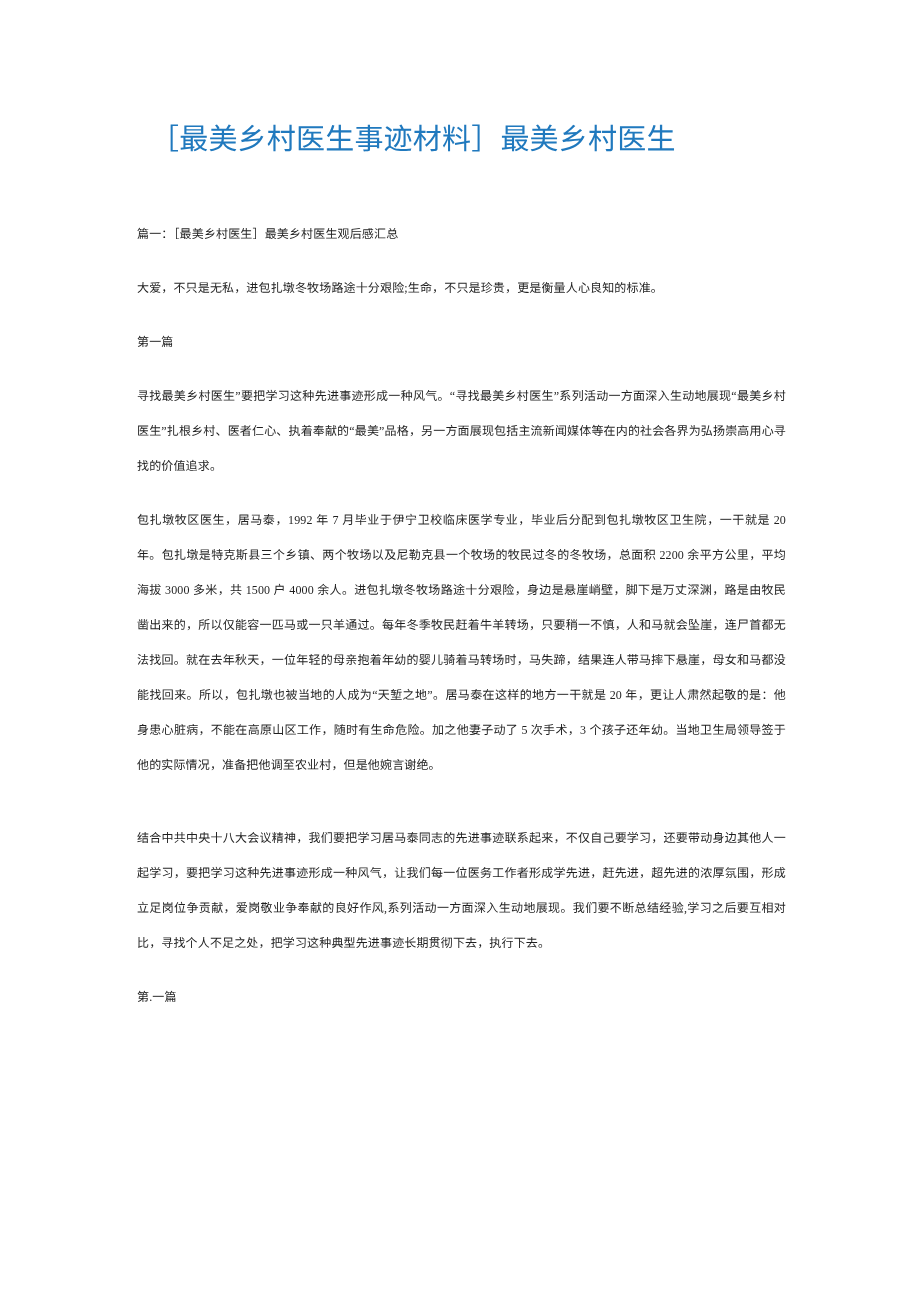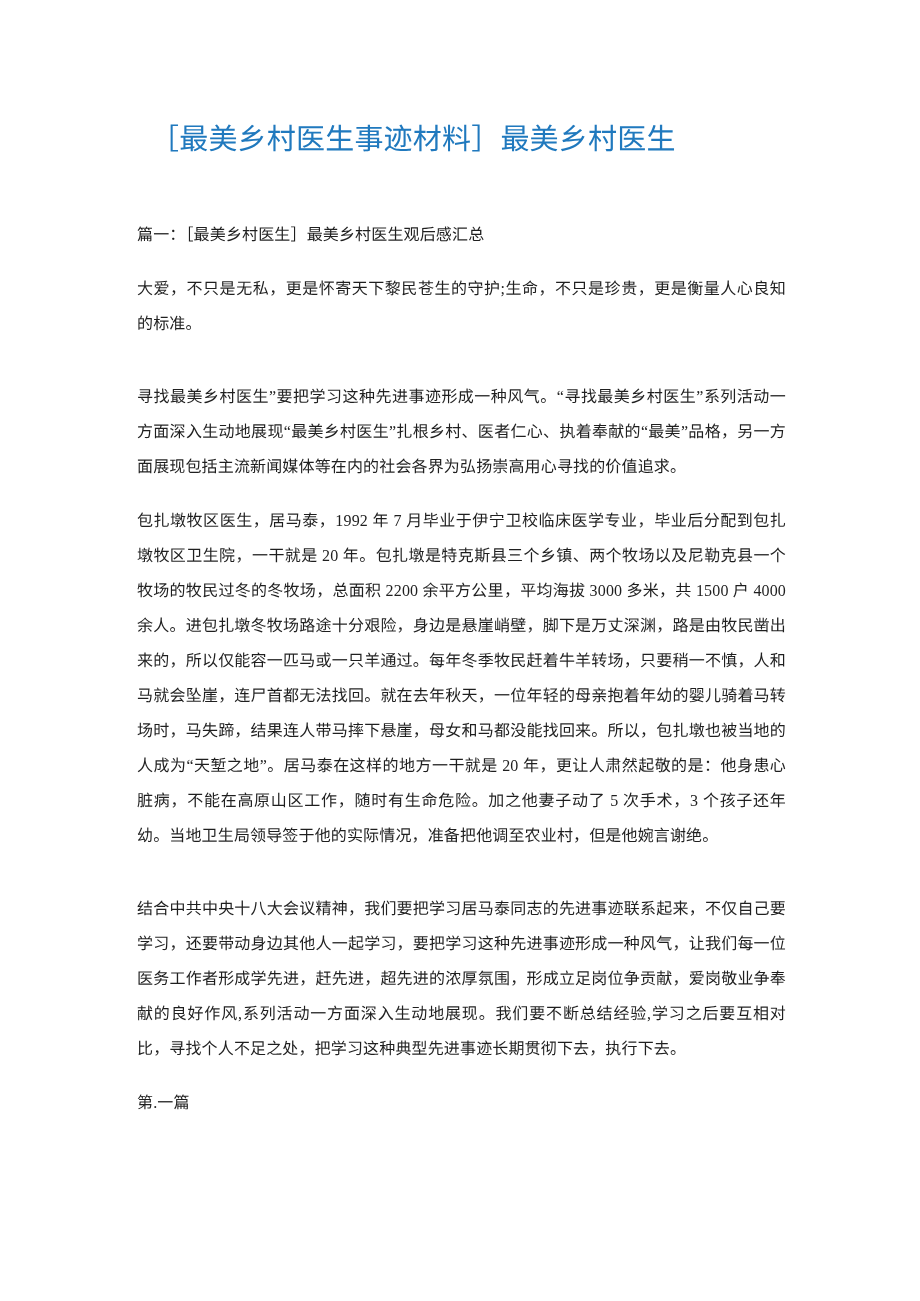--- a/index.html
+++ b/index.html
@@ -39,21 +39,21 @@
     font-weight: normal;
     margin: 0;
     padding: 0;
     padding-top: 117px;
     text-indent: 13px;
     letter-spacing: 0.2px;
     white-space: normal;
   }
 
   .para {
-    font-size: 16px;
+    font-size: 12px;
     line-height: 35px;
     margin: 0;
     padding: 0;
     text-align: justify;
     text-justify: inter-ideograph;
     letter-spacing: 0.15px;
     color: #1f1f1f;
   }
 
   .gap-title-first { height: 56px; }
@@ -65,23 +65,24 @@
 <div class="page">
   <div class="content">
 
     <h1 class="doc-title">［最美乡村医生事迹材料］最美乡村医生</h1>
 
     <div class="gap-title-first"></div>
 
     <p class="para">篇一：［最美乡村医生］最美乡村医生观后感汇总</p>
     <div class="gap"></div>
 
-    <p class="para">大爱，不只是无私，更是怀寄天下黎民苍生的守护;生命，不只是珍贵，更是衡量人心良知的标准。</p>
+    <p class="para">大爱，不只是无私，进包扎墩冬牧场路途十分艰险;生命，不只是珍贵，更是衡量人心良知的标准。</p>
     <div class="gap"></div>
 
+    <p class="para">第一篇</p>
     <div class="gap"></div>
 
     <p class="para">寻找最美乡村医生”要把学习这种先进事迹形成一种风气。“寻找最美乡村医生”系列活动一方面深入生动地展现“最美乡村医生”扎根乡村、医者仁心、执着奉献的“最美”品格，另一方面展现包括主流新闻媒体等在内的社会各界为弘扬崇高用心寻找的价值追求。</p>
     <div class="gap"></div>
 
     <p class="para">包扎墩牧区医生，居马泰，1992 年 7 月毕业于伊宁卫校临床医学专业，毕业后分配到包扎墩牧区卫生院，一干就是 20 年。包扎墩是特克斯县三个乡镇、两个牧场以及尼勒克县一个牧场的牧民过冬的冬牧场，总面积 2200 余平方公里，平均海拔 3000 多米，共 1500 户 4000 余人。进包扎墩冬牧场路途十分艰险，身边是悬崖峭壁，脚下是万丈深渊，路是由牧民凿出来的，所以仅能容一匹马或一只羊通过。每年冬季牧民赶着牛羊转场，只要稍一不慎，人和马就会坠崖，连尸首都无法找回。就在去年秋天，一位年轻的母亲抱着年幼的婴儿骑着马转场时，马失蹄，结果连人带马摔下悬崖，母女和马都没能找回来。所以，包扎墩也被当地的人成为“天堑之地”。居马泰在这样的地方一干就是 20 年，更让人肃然起敬的是：他身患心脏病，不能在高原山区工作，随时有生命危险。加之他妻子动了 5 次手术，3 个孩子还年幼。当地卫生局领导签于他的实际情况，准备把他调至农业村，但是他婉言谢绝。</p>
     <div class="gap"></div>
 
     <div class="gap"></div>
 

